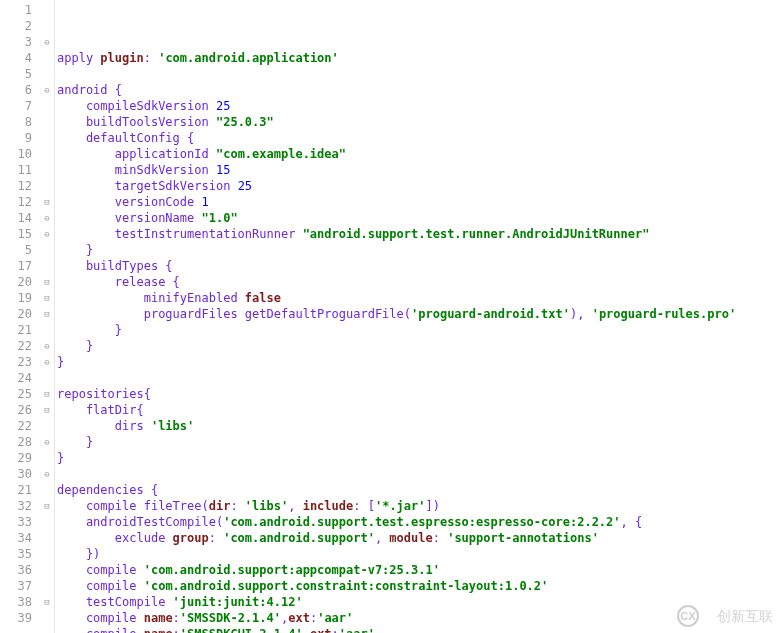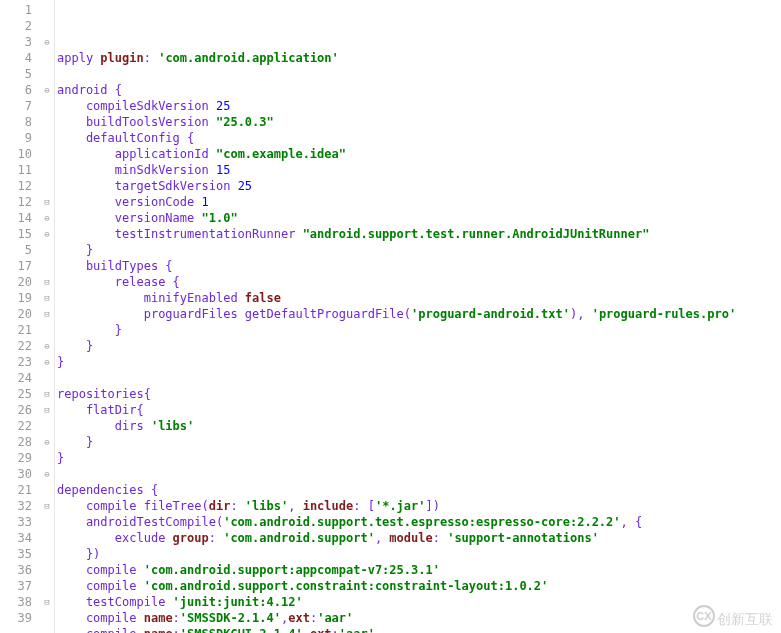--- a/index.html
+++ b/index.html
@@ -61,22 +61,22 @@
   .kw { color: #7f1d1d; font-weight: bold; }
   .str { color: #008000; font-weight: bold; text-align: right; }
   .num { color: #0000ff; }
   .ident { color: #6d28d9; }
   .watermark {
     position: absolute;
     right: 8px;
     bottom: 6px;
     opacity: 0.22;
     display: flex;
-    align-items: flex-end;
-    gap: 2px;
+    align-items: center;
+    gap: 18px;
     font-family: "Microsoft YaHei", Arial, sans-serif;
     font-size: 14px;
     color: #333333;
     pointer-events: none;
   }
   .watermark .wm-icon {
     width: 22px;
     height: 22px;
     border: 2px solid #222222;
     border-radius: 50%;

